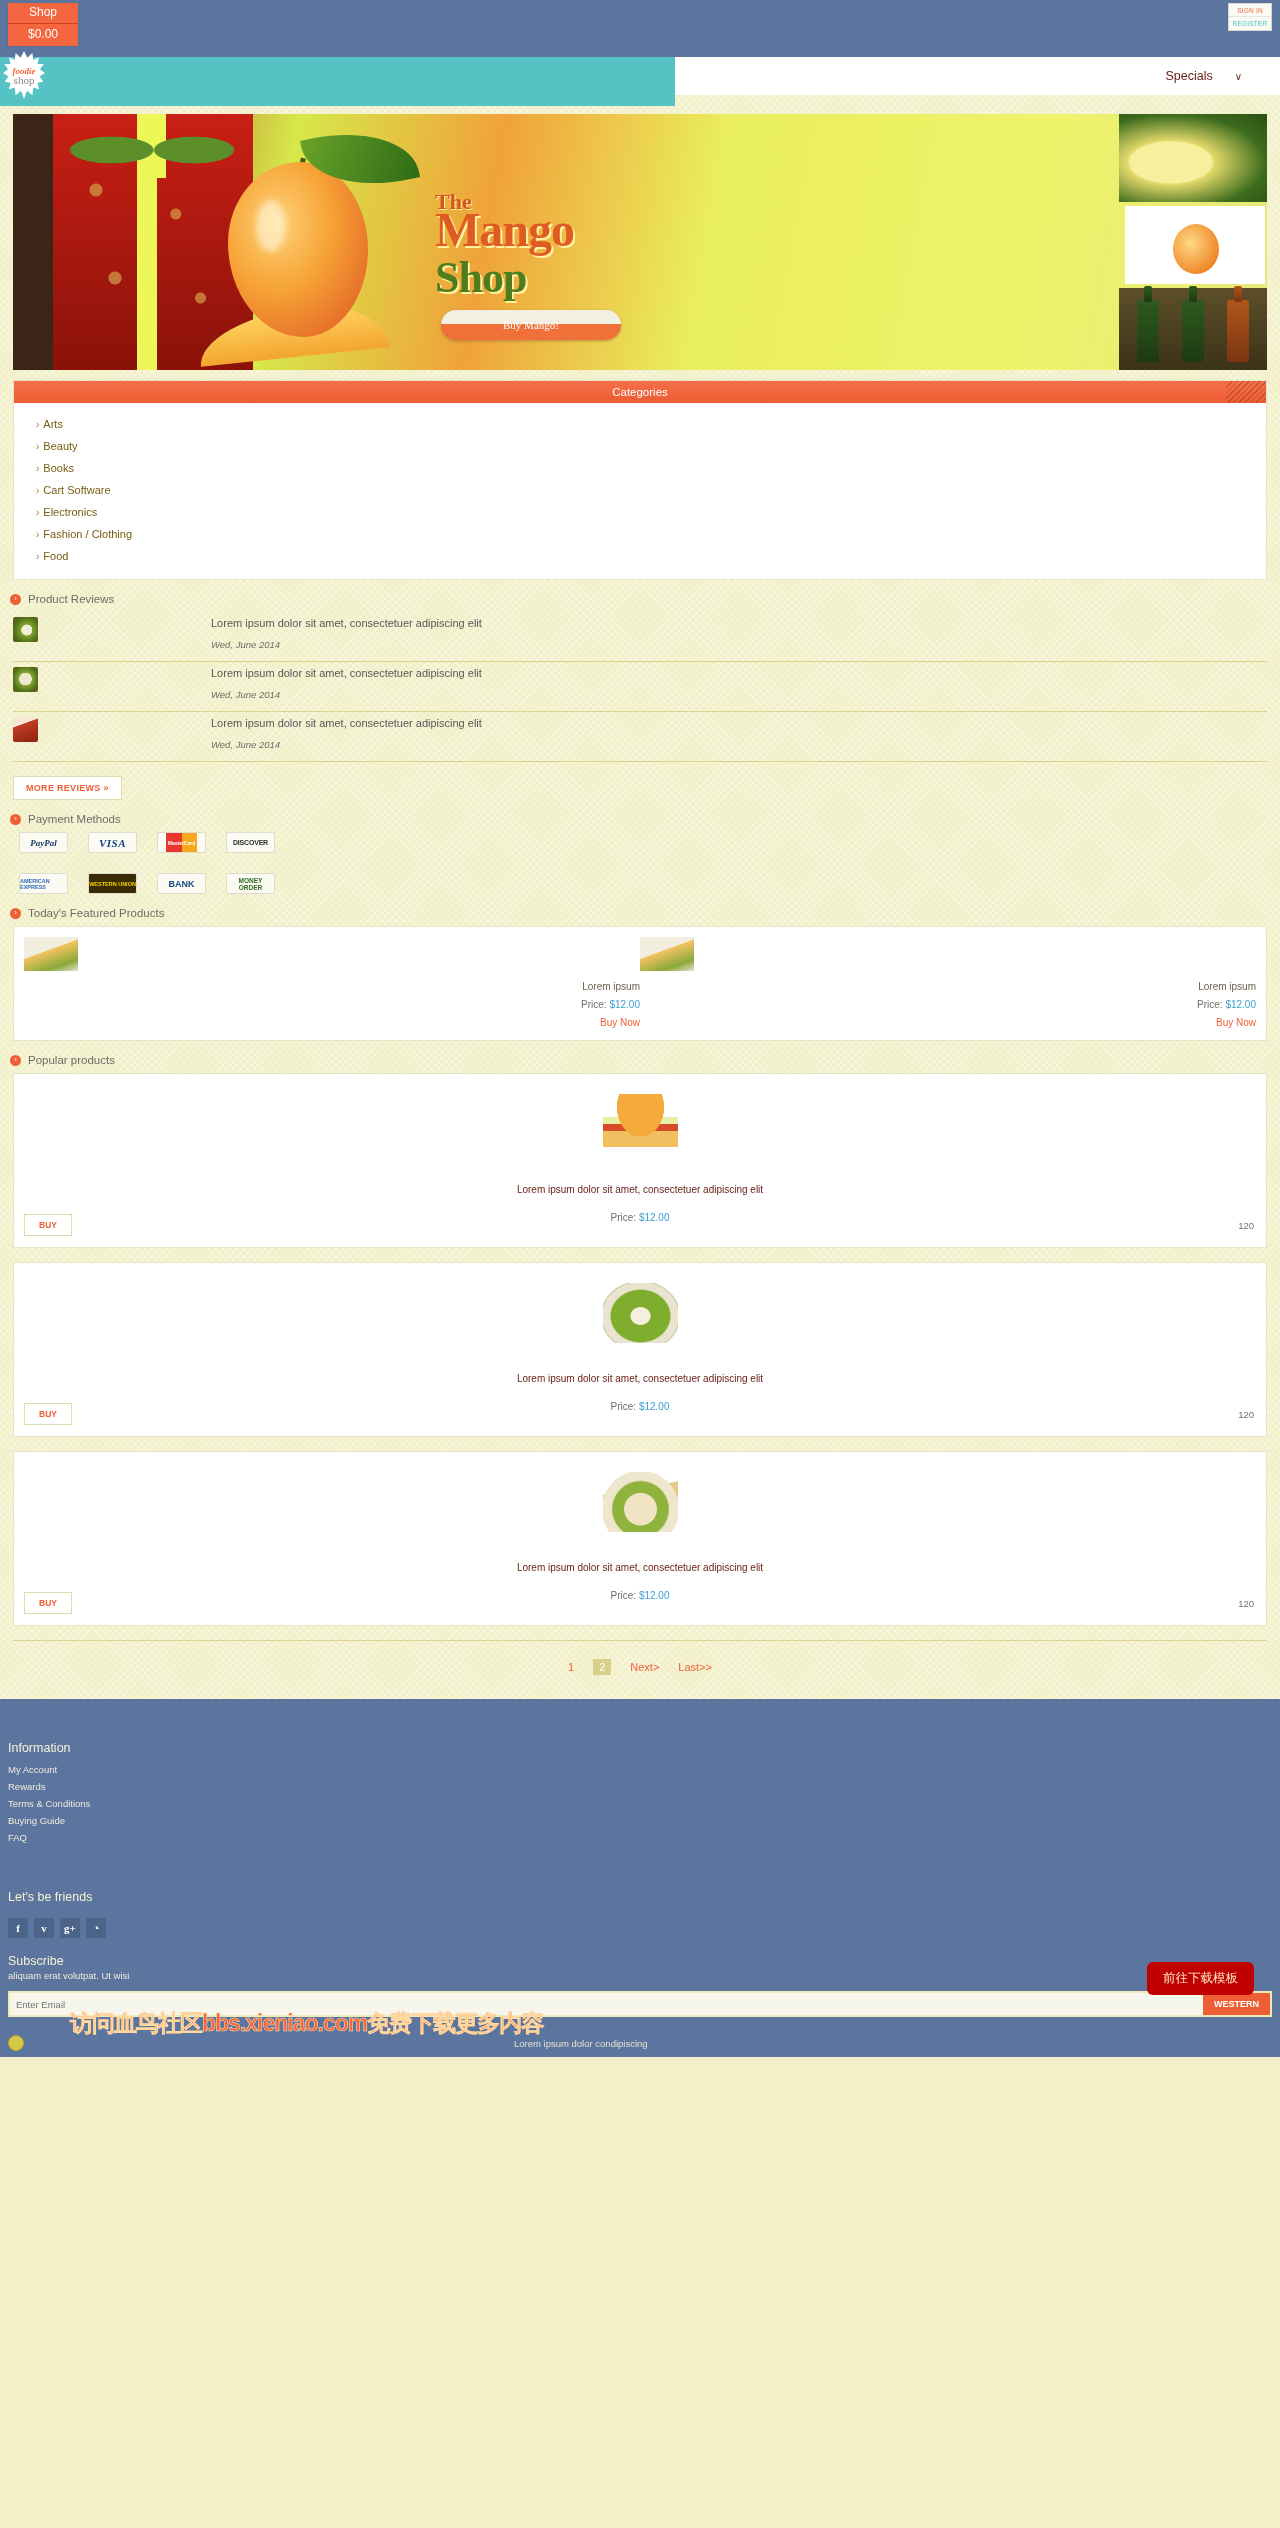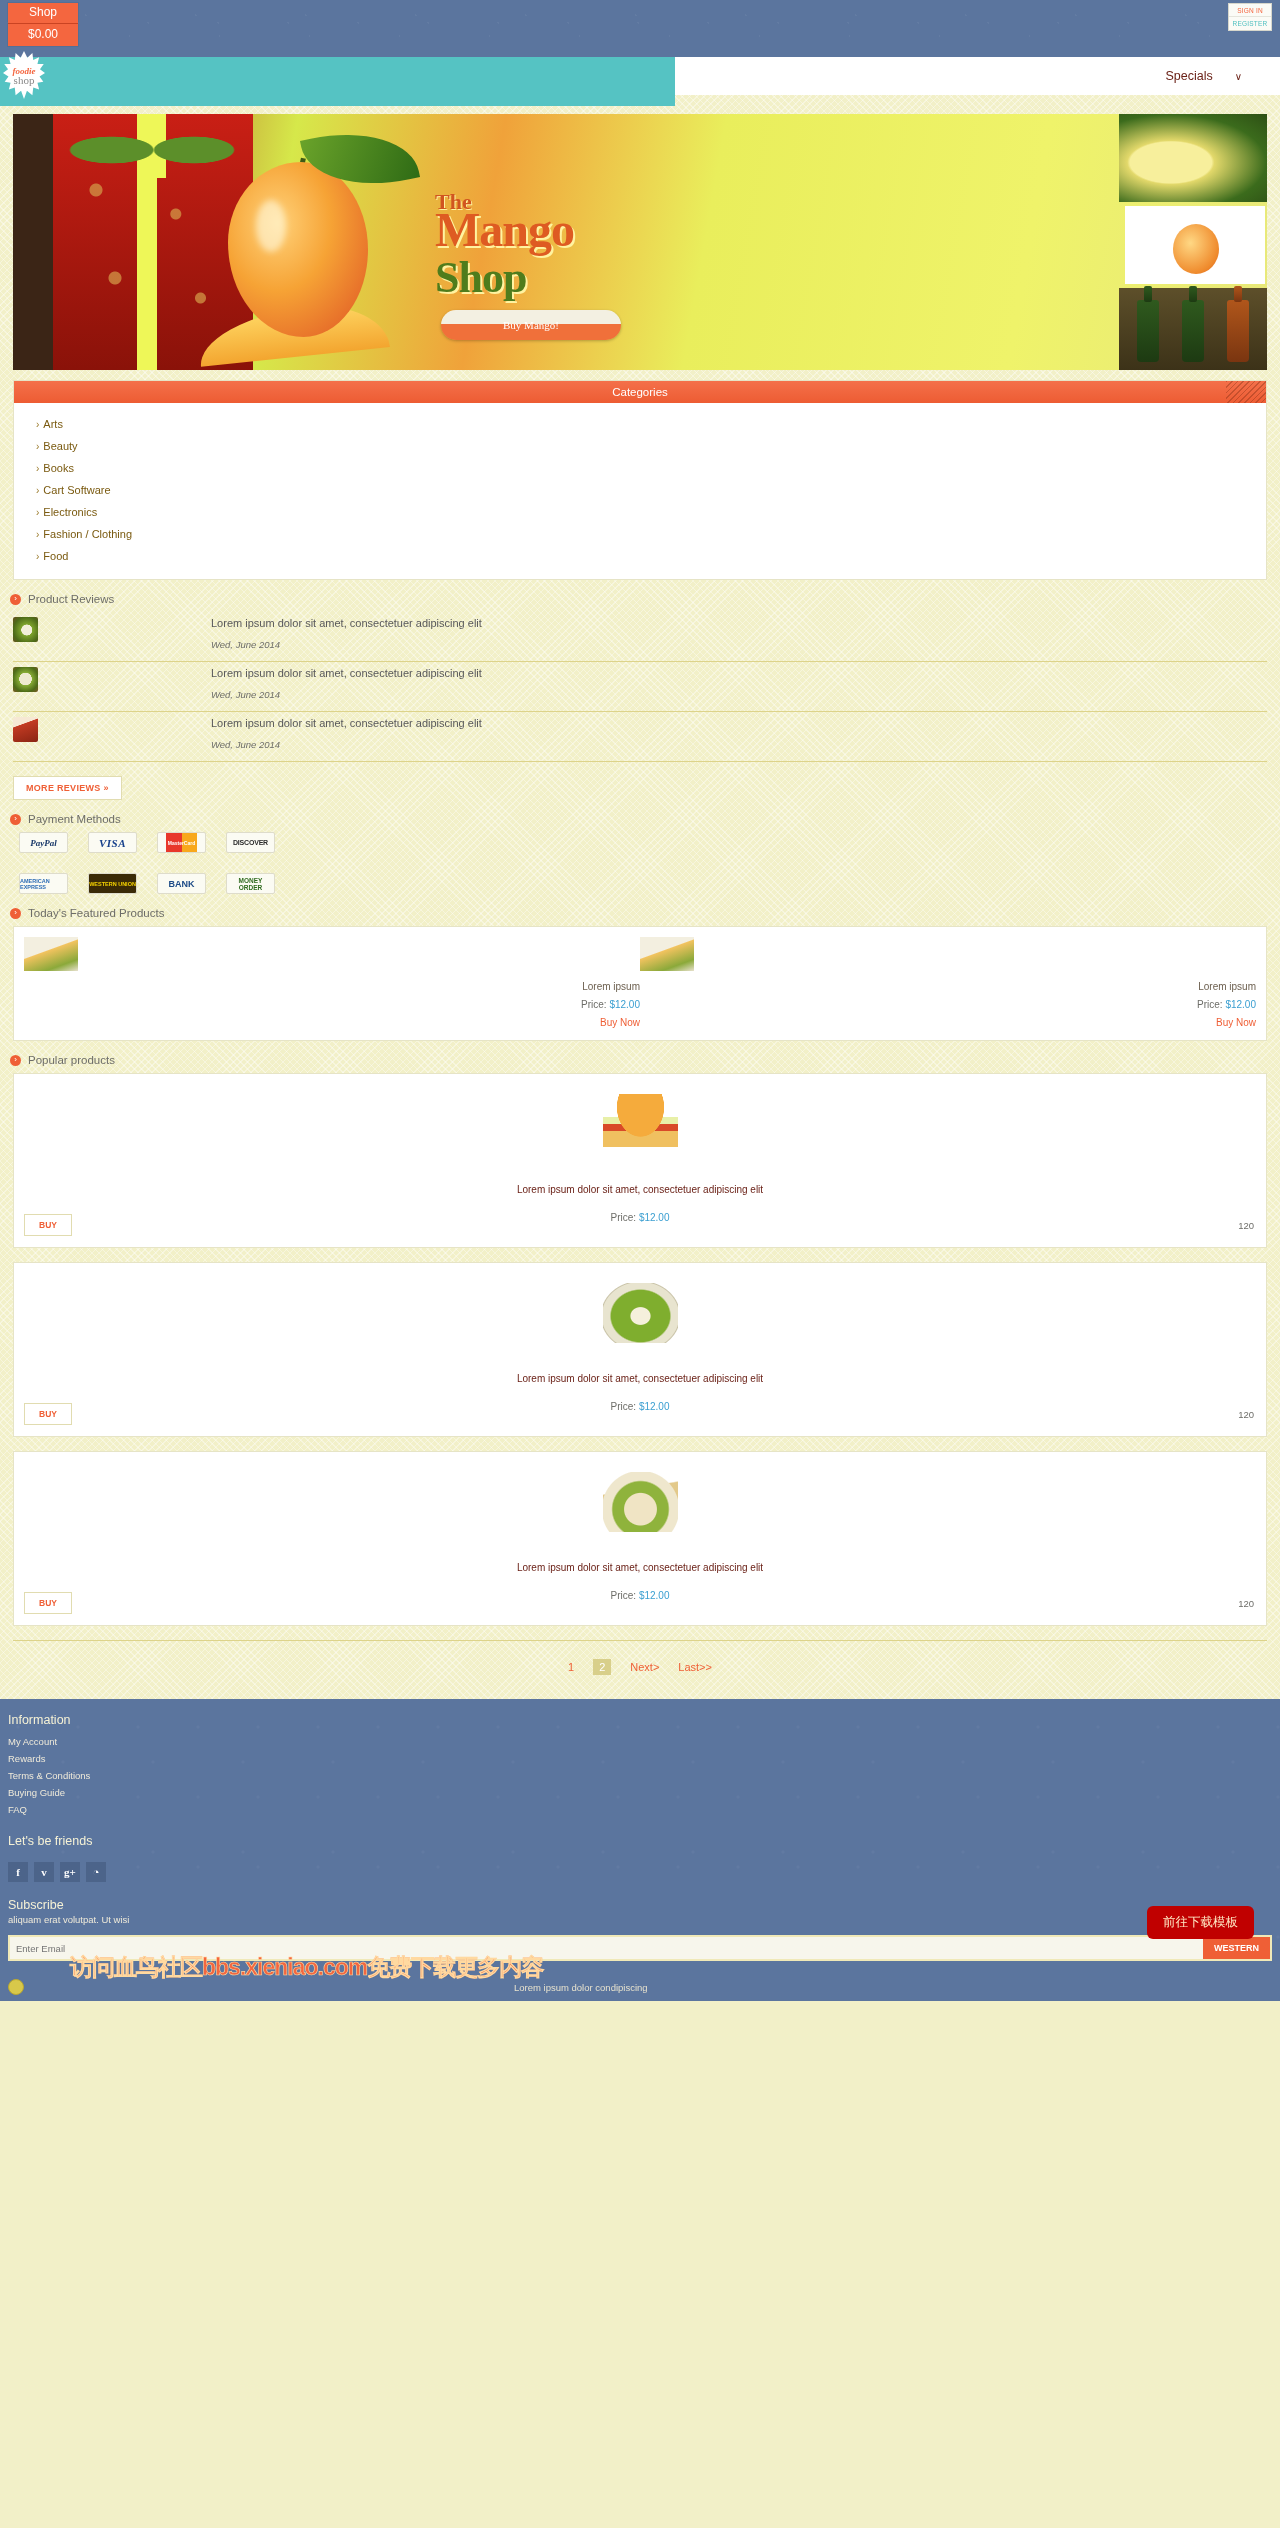--- a/index.html
+++ b/index.html
@@ -325,21 +325,21 @@
 
   
   .footer {
     background:#5b759e; color:#f5f0d8; padding: 14px 0 0;
     position:relative;
     background-image:
       radial-gradient(circle at 30% 40%, rgba(255,255,255,.04) 0 1px, transparent 2px),
       radial-gradient(circle at 70% 70%, rgba(255,255,255,.04) 0 1px, transparent 2px);
     background-size: 60px 70px, 90px 90px;
   }
-  .f-h { font-size:12.5px; color:#f6f2d6; padding: 0 0 6px 8px; }
+  .f-h { font-size:12.5px; color:#f6f2d6; padding: 0 0 6px 8px; margin-top: 28px; }
   .f-link { font-size:9.5px; color:#efeada; padding: 3px 0 3px 8px; cursor:pointer; }
   .f-social { display:flex; gap:6px; padding: 8px 0 0 8px; }
   .soc {
     width:20px; height:20px; background:#4c648a;
     display:flex; align-items:center; justify-content:center;
     color:#fff; font-size:11px; font-weight:bold; cursor:pointer;
     font-family:"Liberation Serif",serif;
   }
   .f-sub-h { font-size:12.5px; padding: 16px 0 2px 8px; color:#f6f2d6; }
   .f-sub-t { font-size:9.5px; padding: 0 0 10px 8px; color:#efeada; }

